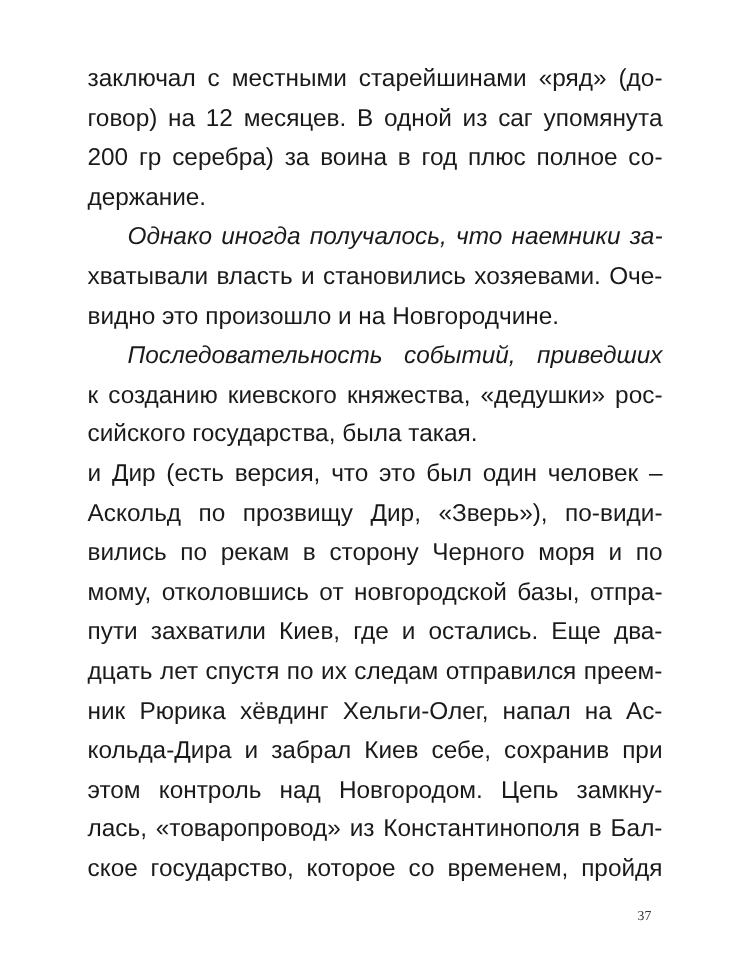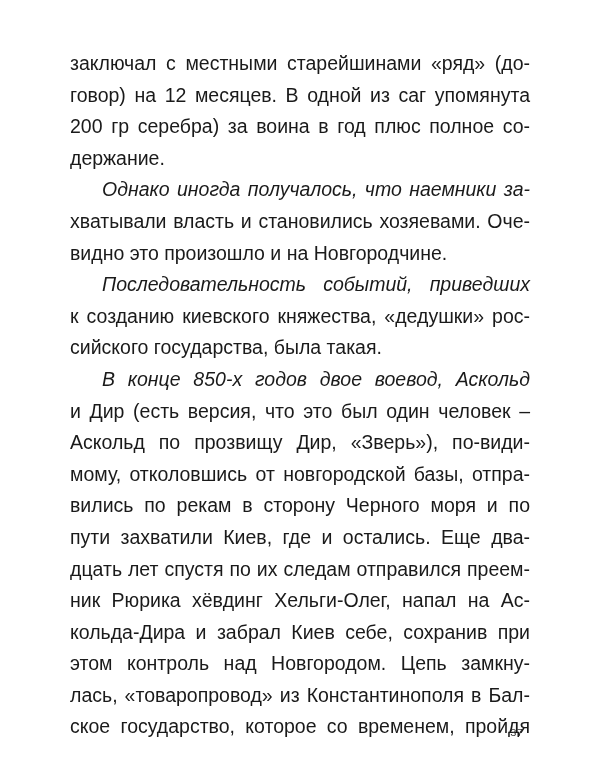--- a/index.html
+++ b/index.html
@@ -11,21 +11,21 @@
   }
   .line {
     height: 31.6px; line-height: 31.6px;
     white-space: nowrap;
     text-align: justify; text-align-last: justify;
   }
   .line.last { text-align-last: left; }
   .line.indent { padding-left: 32px; font-style: italic; }
   .page-number {
     position: absolute; left: 510px; top: 727px;
-    font-family: Liberation Mono, monospace; font-size: 11px; color: #333;
+    font-family: Liberation Serif, serif; font-size: 11px; color: #333;
   }
 </style>
 </head>
 <body>
 
 <div class="page">
 
   <div>
     <div class="line">заключал с местными старейшинами «ряд» (до-</div>
     <div class="line">говор) на 12 месяцев. В одной из саг упомянута</div>
@@ -39,25 +39,24 @@
     <div class="line last">видно это произошло и на Новгородчине.</div>
   </div>
 
   <div>
     <div class="line indent">Последовательность событий, приведших</div>
     <div class="line">к созданию киевского княжества, «дедушки» рос-</div>
     <div class="line last">сийского государства, была такая.</div>
   </div>
 
   <div>
-    <div class="line indent">В конце 850-х годов двое воевод, Аскольд</div>
     <div class="line">и Дир (есть версия, что это был один человек –</div>
     <div class="line">Аскольд по прозвищу Дир, «Зверь»), по-види-</div>
+    <div class="line">вились по рекам в сторону Черного моря и по</div>
     <div class="line">мому, отколовшись от новгородской базы, отпра-</div>
-    <div class="line">вились по рекам в сторону Черного моря и по</div>
     <div class="line">пути захватили Киев, где и остались. Еще два-</div>
     <div class="line">дцать лет спустя по их следам отправился преем-</div>
     <div class="line">ник Рюрика хёвдинг Хельги-Олег, напал на Ас-</div>
     <div class="line">кольда-Дира и забрал Киев себе, сохранив при</div>
     <div class="line">этом контроль над Новгородом. Цепь замкну-</div>
     <div class="line">лась, «товаропровод» из Константинополя в Бал-</div>
     <div class="line">ское государство, которое со временем, пройдя</div>
   </div>
 </div>
 

